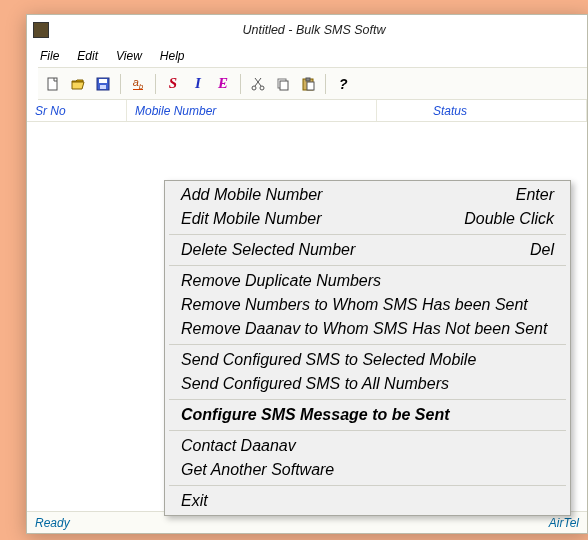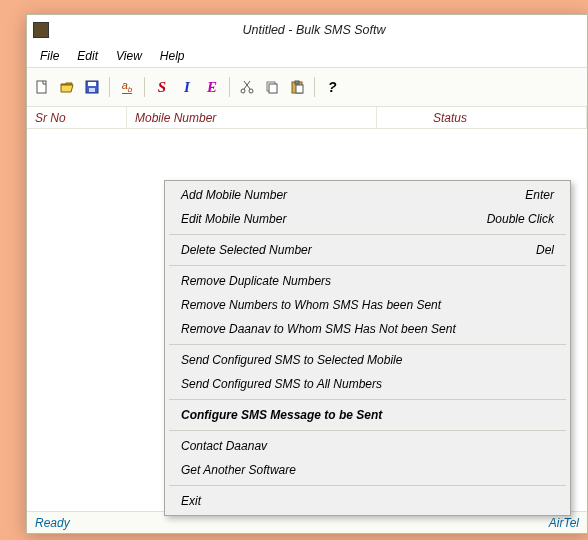--- a/index.html
+++ b/index.html
@@ -52,28 +52,29 @@
     display: flex;
     align-items: center;
     padding: 0 4px;
     background: #fff;
   }
   .menubar span {
     padding: 2px 9px;
     cursor: default;
   }
   .toolbar {
-    height: 40px;
+    height: 33px;
     display: flex;
     align-items: center;
     padding: 0 4px;
     border-top: 1px solid #e2e2d6;
     border-bottom: 1px solid #e2e2d6;
     background: #fbfbf8;
     gap: 3px;
+    margin-left: 11px;
   }
   .tb-sep { width:1px; height:20px; background:#d0d0c0; margin:0 3px; }
   .tb-btn {
     width: 22px; height: 22px;
     display: flex; align-items: center; justify-content: center;
     cursor: default;
     font-size: 13px;
     font-family: Arial, sans-serif;
   }
   .tb-btn svg { width:16px; height:16px; }
@@ -82,21 +83,21 @@
   .letter-e { color:#c000b0; font-weight:bold; font-family:serif; font-size:15px; }
   .tb-help { color:#000; font-weight:bold; }
   .ab { font-size:11px; color:#b04000; position:relative; }
   .ab::after { content:""; position:absolute; left:0; right:0; bottom:1px; border-bottom:1.5px solid #d04000;}
 
   .headers {
     display:flex;
     height: 22px;
     background:#fff;
     border-bottom: 1px solid #e4e4d8;
-    color:#7f1d1d;
+    color:#1d4ed8;
     font-size:12px;
   }
   .headers .col {
     padding: 3px 8px;
     border-right: 1px solid #e8e8dc;
     display:flex; align-items:center;
   }
   .col-sr { width: 100px; }
   .col-mob { width: 250px; }
   .col-status { flex:1; border-right:none;margin-left:48px; }
@@ -121,21 +122,21 @@
 
   .context-menu {
     position: absolute;
     left: 137px;
     top: 165px;
     width: 407px;
     background: #f0f0f0;
     border: 1px solid #a8a8a0;
     box-shadow: 3px 3px 6px rgba(0,0,0,0.25);
     padding: 2px;
-    font-size: 12px;
+    font-size: 16px;
     color:#000;
   }
   .cm-item {
     display:flex;
     padding: 4px 14px 4px 14px;
     cursor: default;
     line-height: 16px;
   }
   .cm-item .lbl { flex:1; }
   .cm-item .sc { color:#000; }

